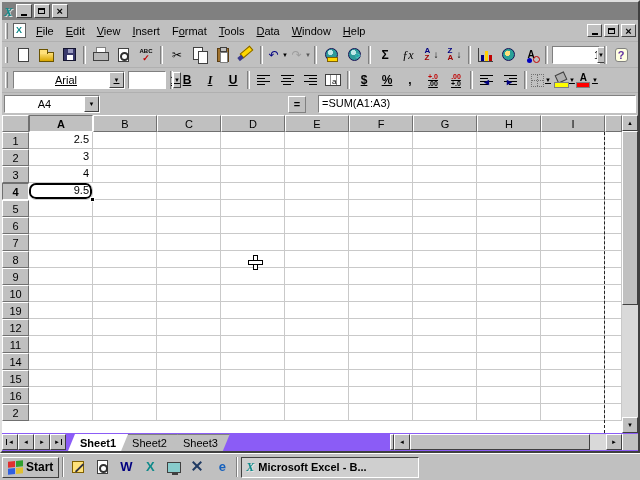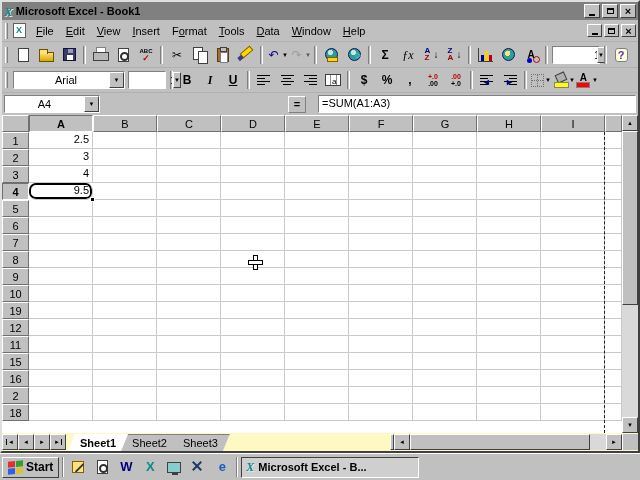--- a/index.html
+++ b/index.html
@@ -28,21 +28,21 @@
   .grip{width:3px;height:16px;border-left:1px solid #fff;border-right:1px solid #808080;margin:0 3px 0 1px;}
   .bookicon{width:13px;height:15px;background:#fff;border:1px solid #606060;position:relative;margin-right:2px;}
   .bookicon::after{content:"X";position:absolute;left:2px;top:1px;font-size:9px;font-weight:bold;color:#0e8a8a;}
   .menus{flex:1;display:flex;}
   .menu-item{padding:2px 6px;}
   .menu-item u{text-decoration:underline;}
 
   
   .toolbar{display:flex;align-items:center;padding:1px 2px;gap:1px;}
   #std-toolbar{height:26px;flex:0 0 26px;border-bottom:1px solid #b0b0b0;}
-  #fmt-toolbar{height:25px;flex:0 0 25px;border-bottom:1px solid #b0b0b0;}
+  #fmt-toolbar{height:25px;flex:0 0 25px;border-bottom:1px solid #b0b0b0;text-decoration:underline;}
   .tbtn{width:22px;height:20px;display:inline-flex;align-items:center;justify-content:center;position:relative;}
   .tbtn.disabled{opacity:.55;}
   .dd{font-size:6px;color:#000;margin-left:1px;width:7px;}
   .tsep{width:3px;height:18px;border-left:1px solid #808080;border-right:1px solid #fff;margin:0 2px;}
   .combo{height:18px;background:#fff;border:1px solid;border-color:#808080 #fff #fff #808080;
     display:inline-flex;align-items:center;margin:0 1px;}
   .combo-text{flex:1;padding:9px 3px;overflow:hidden;white-space:nowrap;margin-left:38px;}
   .combo-arrow{width:15px;height:16px;background:#c0c0c0;border:1px solid;border-color:#fff #404040 #404040 #fff;
     font-size:6px;display:inline-flex;align-items:center;justify-content:center;}
 
@@ -149,21 +149,21 @@
   .fh{position:absolute;right:-3px;bottom:-3px;width:5px;height:5px;background:#000;border:1px solid #fff;z-index:3;}
   .pagebreak{position:absolute;left:602px;top:17px;bottom:0;width:0;border-left:1px dashed #222;}
 
   .vscroll{width:16px;background:#d9d9d9;display:flex;flex-direction:column;}
   .sbtn{width:16px;height:16px;background:#c0c0c0;border:1px solid;border-color:#fff #404040 #404040 #fff;
     font-size:6px;display:inline-flex;align-items:center;justify-content:center;flex:none;}
   .vthumb{height:174px;background:#c0c0c0;border:1px solid;border-color:#fff #404040 #404040 #fff;flex:none;}
   .vtrack{flex:1;}
 
   
-  .tabrow{height:18px;flex:0 0 18px;display:flex;align-items:stretch;background:#fef9c3;}
+  .tabrow{height:18px;flex:0 0 18px;display:flex;align-items:stretch;background:#8b5cf6;}
   .navbtn{width:16px;height:16px;margin-top:1px;background:#c0c0c0;border:1px solid;border-color:#fff #404040 #404040 #fff;
     display:inline-flex;align-items:center;justify-content:center;font-size:6px;gap:1px;flex:none;}
   .navbtn .bar{width:1px;height:6px;background:#000;display:inline-block;}
   .stab{height:17px;margin-top:1px;padding:0 12px;background:#c0c0c0;display:inline-flex;align-items:center;
     clip-path:polygon(7px 0,100% 0,calc(100% - 7px) 100%,0 100%);margin-left:-8px;border-top:1px solid #808080;flex:none;}
   .stab.active{background:#fff;font-weight:bold;z-index:2;border-top:none;}
   #sheettabs{display:flex;padding-left:10px;}
   .tabspace{flex:1;}
   .splitter{width:4px;height:16px;margin-top:1px;background:#c0c0c0;border:1px solid;border-color:#fff #404040 #404040 #fff;flex:none;}
   .hscroll{width:228px;display:flex;background:#d9d9d9;height:16px;margin-top:1px;flex:none;}
@@ -197,21 +197,20 @@
   .cursor .ci{position:absolute;left:6px;top:6px;width:3px;height:3px;background:#fff;z-index:2;}
 </style>
 </head>
 <body>
 
 <div class="screen">
   <div class="window">
 
     <div class="titlebar">
       <span class="xlicon">X</span>
-      <span class="title">Microsoft Excel - Book1</span>
       <span class="wbtns">
         <button class="wbtn">
             <span class="g-min"></span>
           </button>
         <button class="wbtn">
             <span class="g-rest"></span>
           </button>
         <button class="wbtn">
             <span class="g-x">×</span>
           </button>
@@ -629,20 +628,33 @@
               <div class="cell"></div>
               <div class="cell"></div>
               <div class="cell"></div>
               <div class="cell"></div>
               <div class="cell"></div>
               <div class="cell"></div>
               <div class="cell"></div>
               <div class="cell filler"></div>
             </div>
             <div class="grow">
+              <div class="hcell rowh">14</div>
+              <div class="cell"></div>
+              <div class="cell"></div>
+              <div class="cell"></div>
+              <div class="cell"></div>
+              <div class="cell"></div>
+              <div class="cell"></div>
+              <div class="cell"></div>
+              <div class="cell"></div>
+              <div class="cell"></div>
+              <div class="cell filler"></div>
+            </div>
+            <div class="grow">
               <div class="hcell rowh">15</div>
               <div class="cell"></div>
               <div class="cell"></div>
               <div class="cell"></div>
               <div class="cell"></div>
               <div class="cell"></div>
               <div class="cell"></div>
               <div class="cell"></div>
               <div class="cell"></div>
               <div class="cell"></div>
@@ -656,33 +668,20 @@
               <div class="cell"></div>
               <div class="cell"></div>
               <div class="cell"></div>
               <div class="cell"></div>
               <div class="cell"></div>
               <div class="cell"></div>
               <div class="cell filler"></div>
             </div>
             <div class="grow">
               <div class="hcell rowh">2</div>
-              <div class="cell"></div>
-              <div class="cell"></div>
-              <div class="cell"></div>
-              <div class="cell"></div>
-              <div class="cell"></div>
-              <div class="cell"></div>
-              <div class="cell"></div>
-              <div class="cell"></div>
-              <div class="cell"></div>
-              <div class="cell filler"></div>
-            </div>
-            <div class="grow">
-              <div class="hcell rowh">18</div>
               <div class="cell"></div>
               <div class="cell"></div>
               <div class="cell"></div>
               <div class="cell"></div>
               <div class="cell"></div>
               <div class="cell"></div>
               <div class="cell"></div>
               <div class="cell"></div>
               <div class="cell"></div>
               <div class="cell filler"></div>

